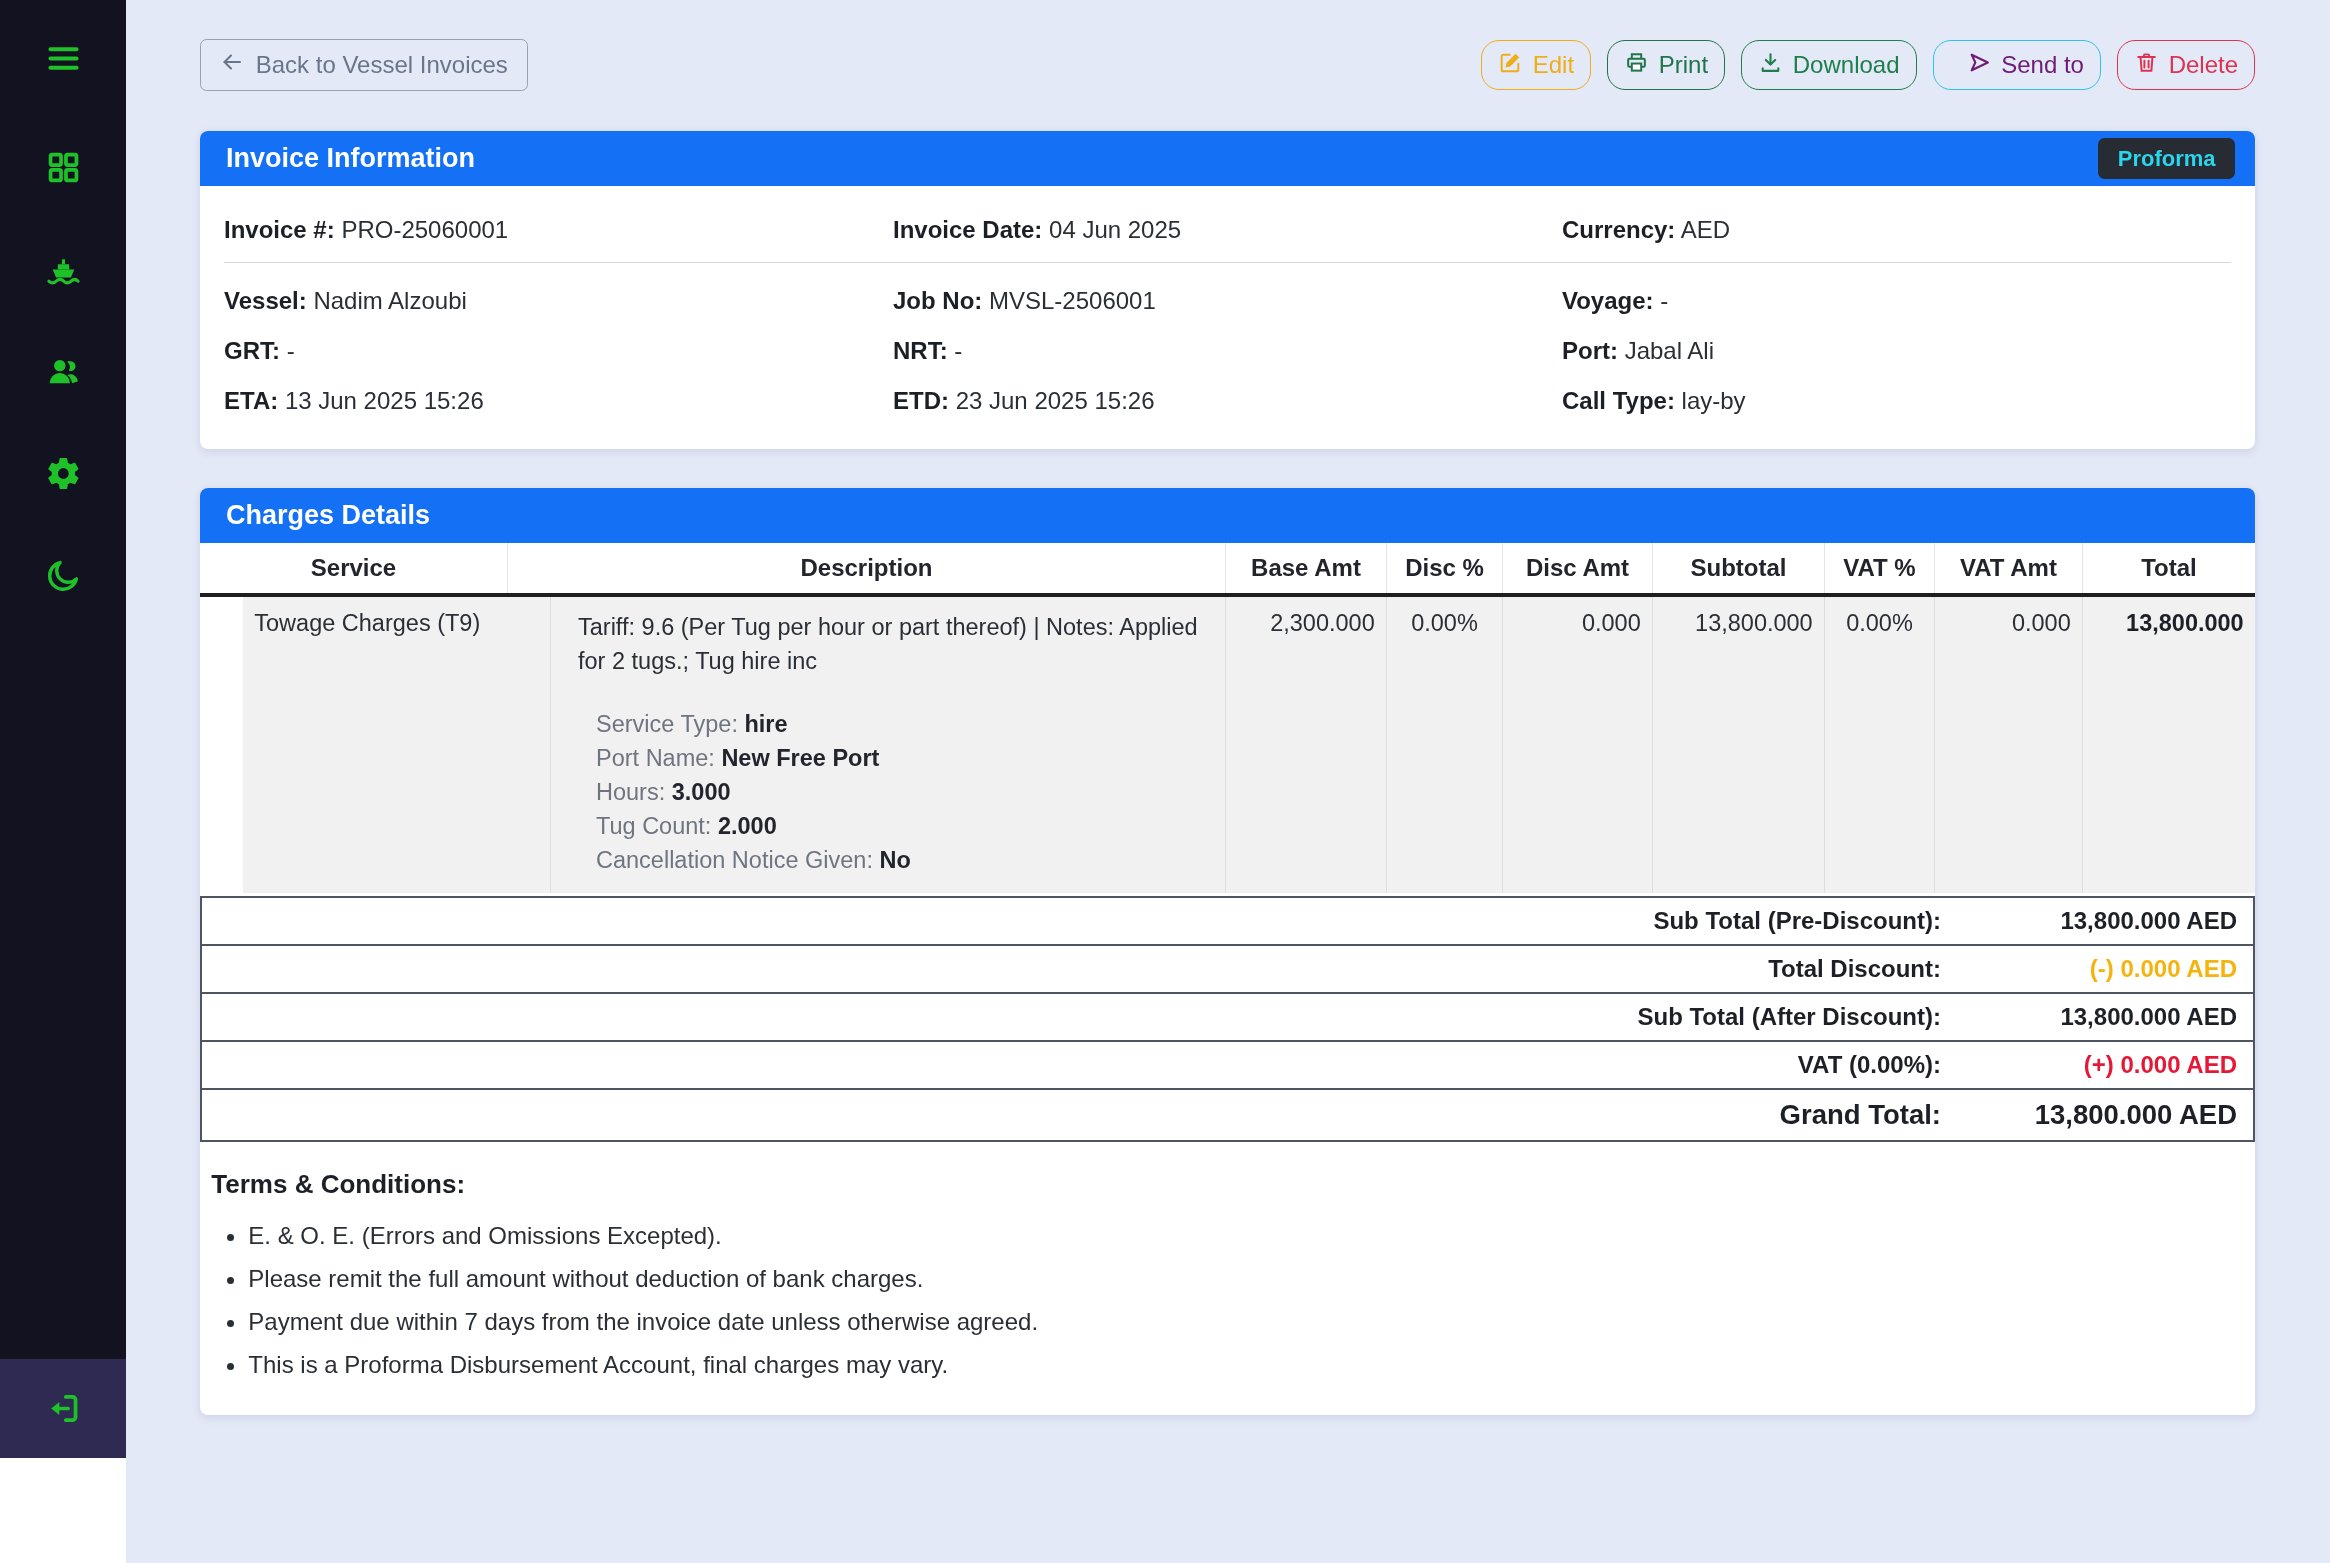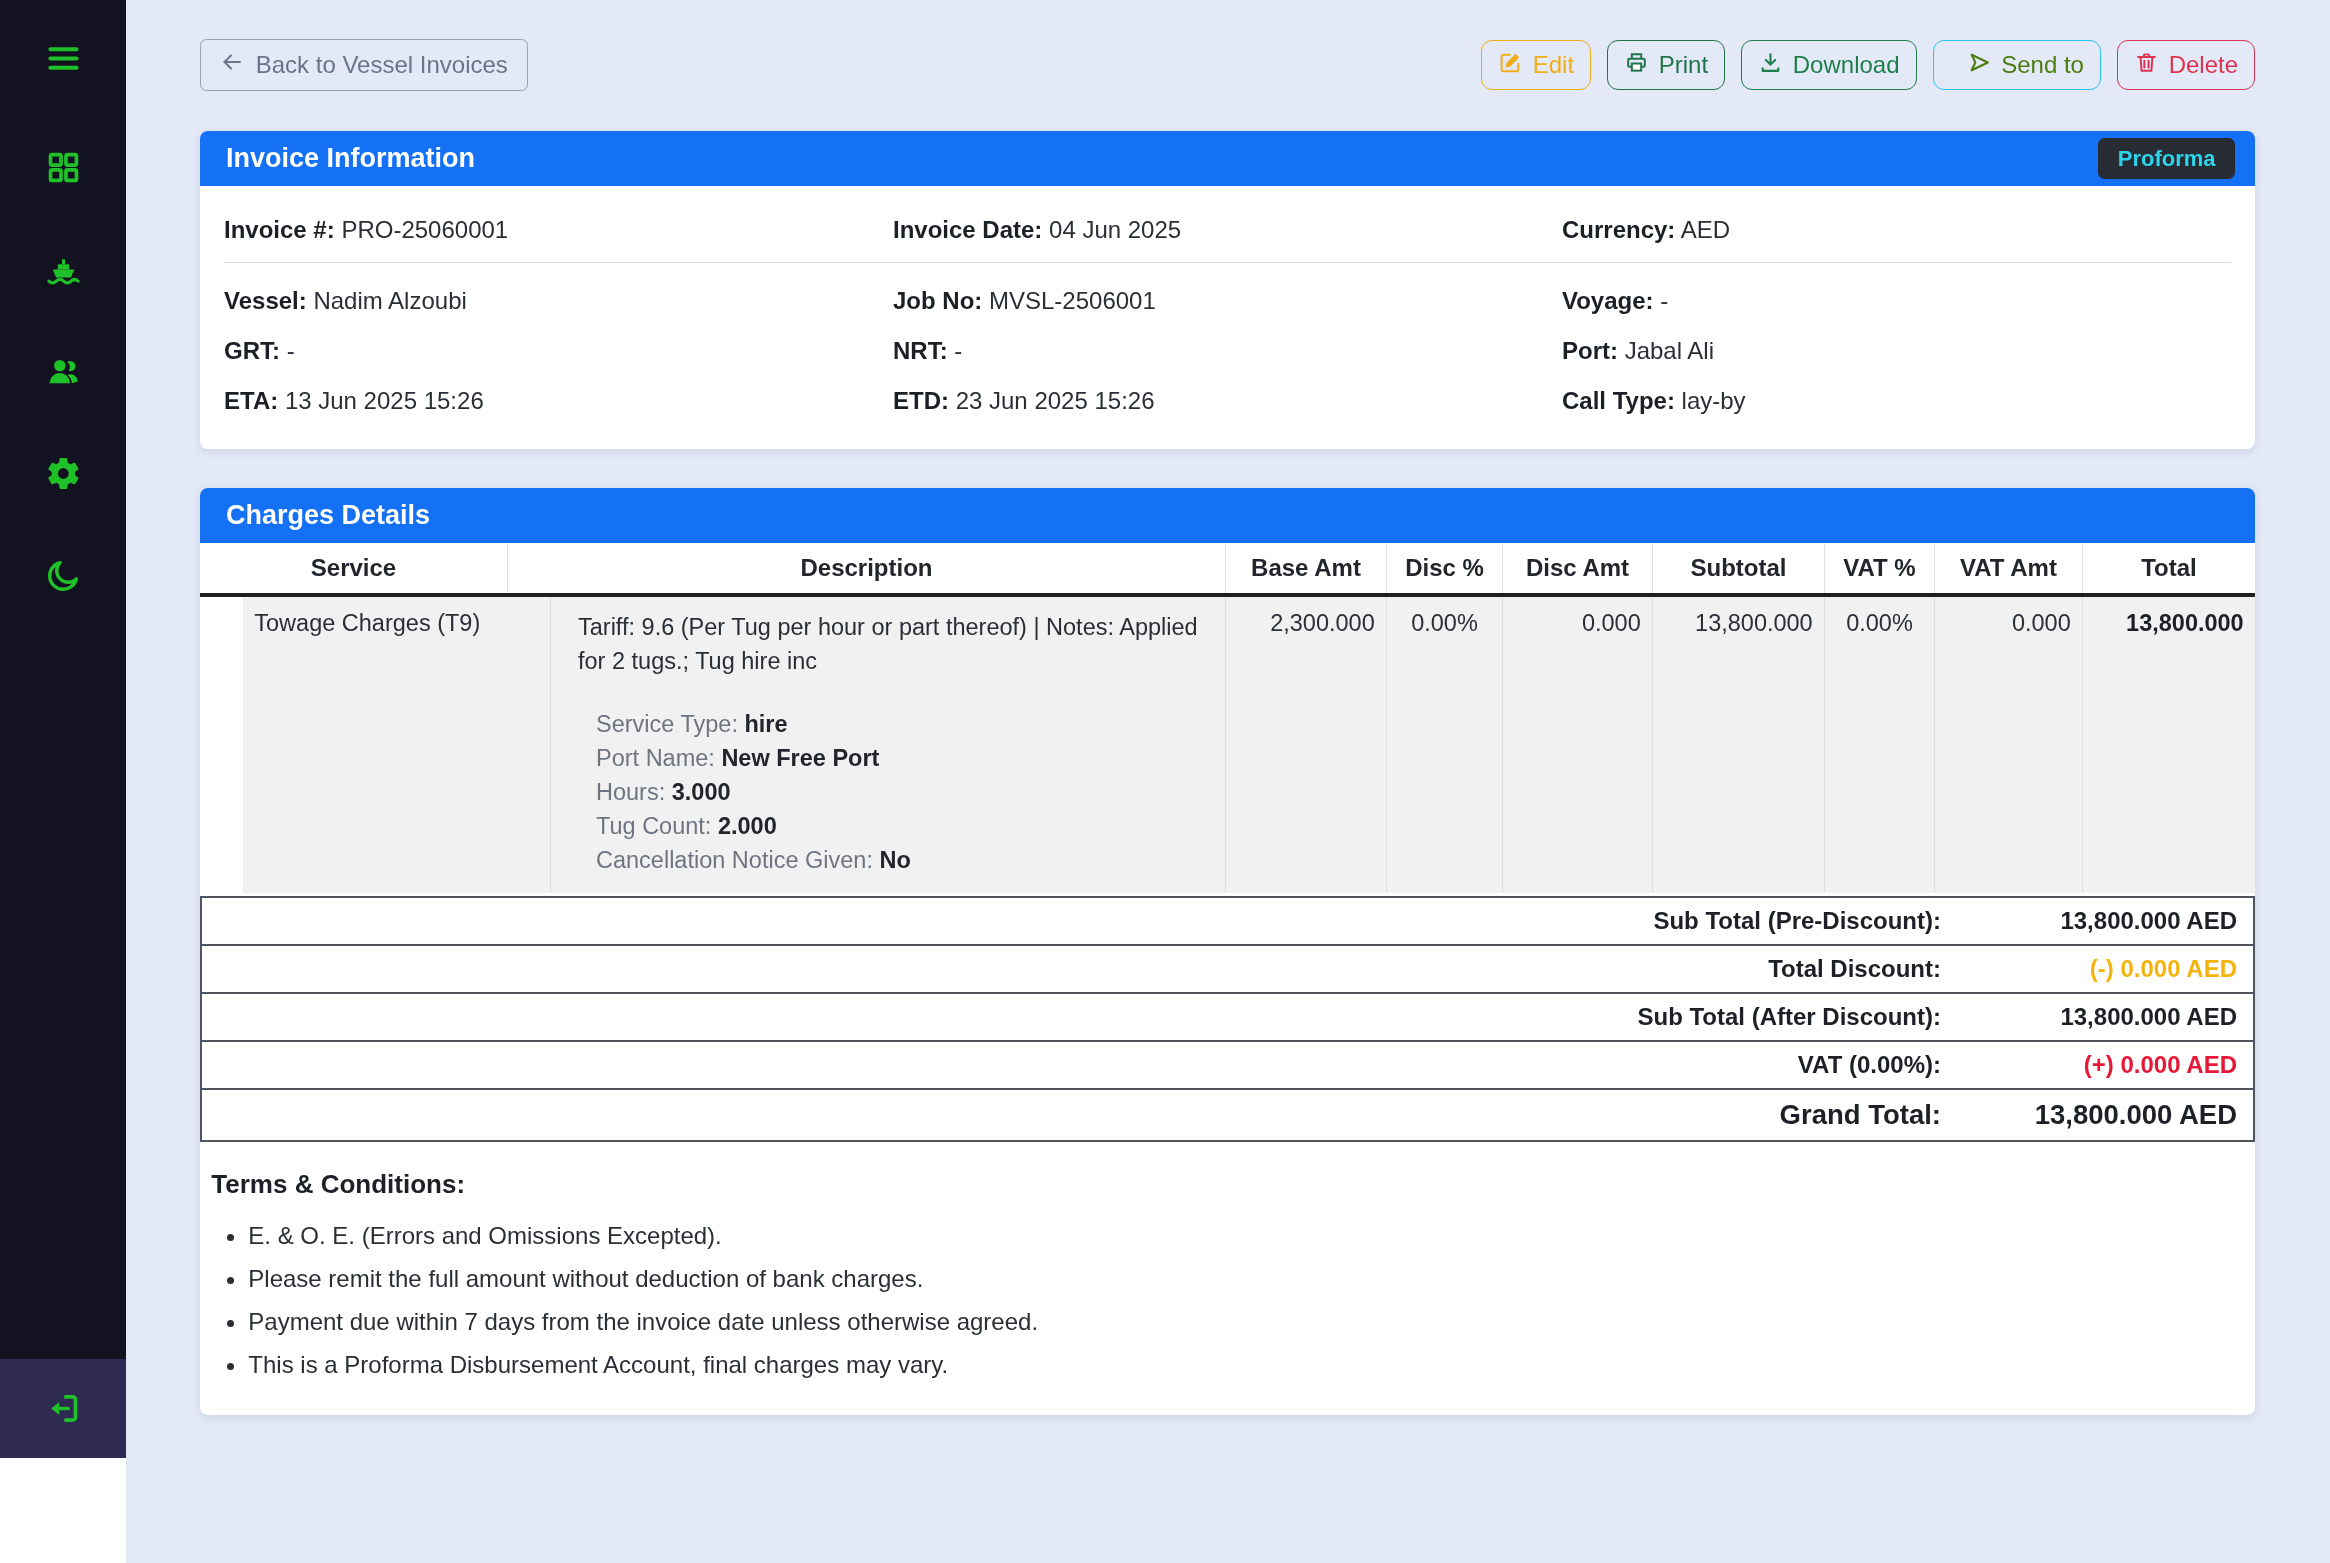--- a/index.html
+++ b/index.html
@@ -12,26 +12,26 @@
   .sb-icon svg{width:37px;height:37px;}
   .sb-menu{margin-top:37px;}
   .sb-nav{margin-top:64px;display:flex;flex-direction:column;gap:57px;align-items:center;}
   .sidebar-logout{height:99px;background:#2e2a52;display:flex;align-items:center;justify-content:center;}
 
   
   .main{position:absolute;left:126px;top:0;width:2204px;height:1563px;box-sizing:border-box;padding:39px 75px 0 74px;}
   .topbar{display:flex;justify-content:space-between;align-items:center;}
   .btn-back{display:inline-flex;align-items:center;gap:11.3px;height:52px;padding:0 19.4px;border:1.6px solid #97a1b2;border-radius:6.5px;color:#68758a;font-size:24px;background:transparent;box-sizing:border-box;cursor:pointer;}
   .actions{display:flex;gap:16px;}
-  .btn{display:inline-flex;align-items:center;gap:9.7px;height:50px;padding:0 16px;border:1.6px solid;border-radius:11px;font-size:24px;background:transparent;box-sizing:border-box;cursor:pointer;}
+  .btn{display:inline-flex;align-items:center;gap:9.7px;height:50px;padding:0 16px;border:1.6px solid;border-radius:18px;font-size:24px;background:transparent;box-sizing:border-box;cursor:pointer;}
   .btn svg{width:25px;height:25px;}
   .btn.edit{color:#efae17;border-color:#efae17;}
   .btn.print{color:#20744a;border-color:#20744a;}
   .btn.download{color:#1e7e4c;border-color:#1e7e4c;}
-  .btn.sendto{color:#4d7c0f;border-color:#2cc3ee;padding-left:33px;}
+  .btn.sendto{color:#701a75;border-color:#2cc3ee;padding-left:33px;}
   .btn.delete{color:#dc3350;border-color:#dc3350;}
 
   
   .card{background:#fff;border-radius:8px;box-shadow:0 2.4px 8px rgba(40,60,120,.12);overflow:hidden;}
   .card-header{height:55px;background:#1470f4;color:#fff;display:flex;align-items:center;justify-content:space-between;padding:0 20px 0 26px;}
   .card-title{font-size:27px;font-weight:700;}
   .badge{background:#272b34;color:#2bd5ea;font-size:22px;font-weight:700;padding:7.3px 19.4px;border-radius:6.5px;}
 
   .invoice-card{margin-top:40px;}
   .info-body{padding:29px 24px 34px 24px;}

